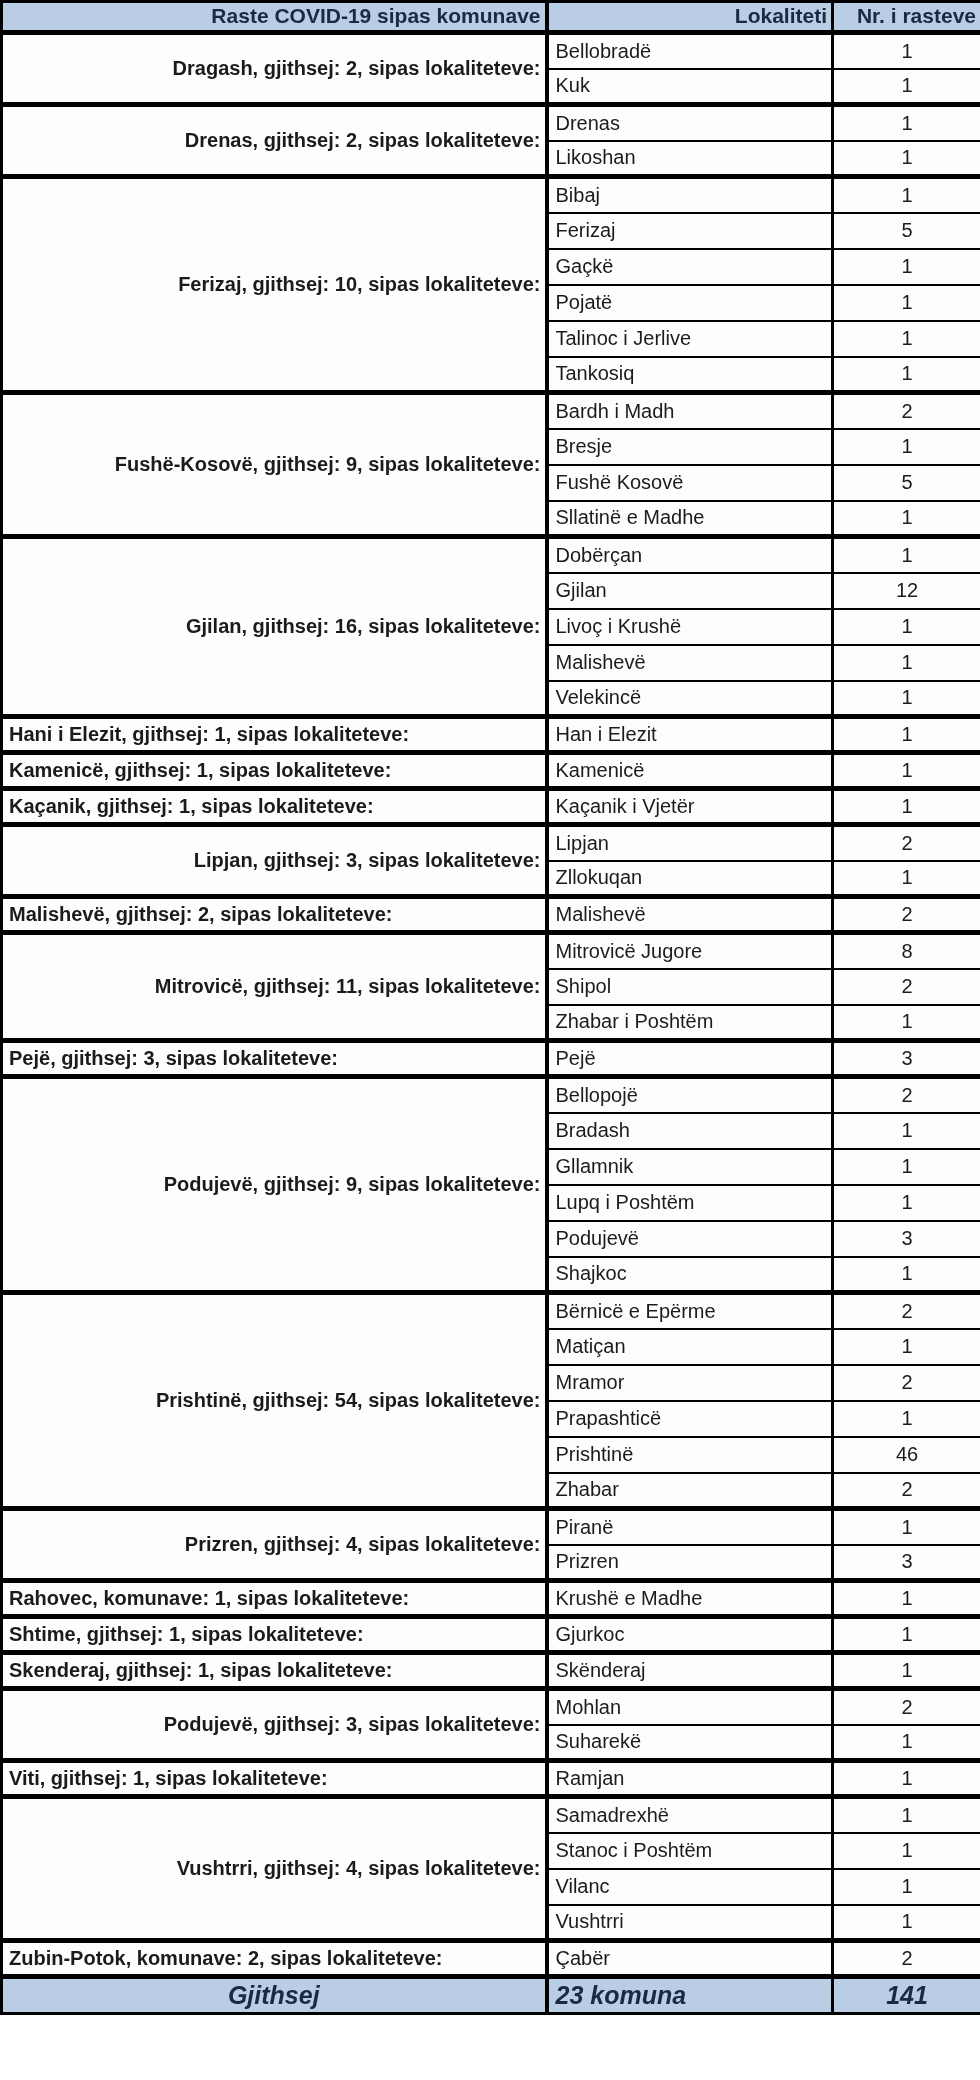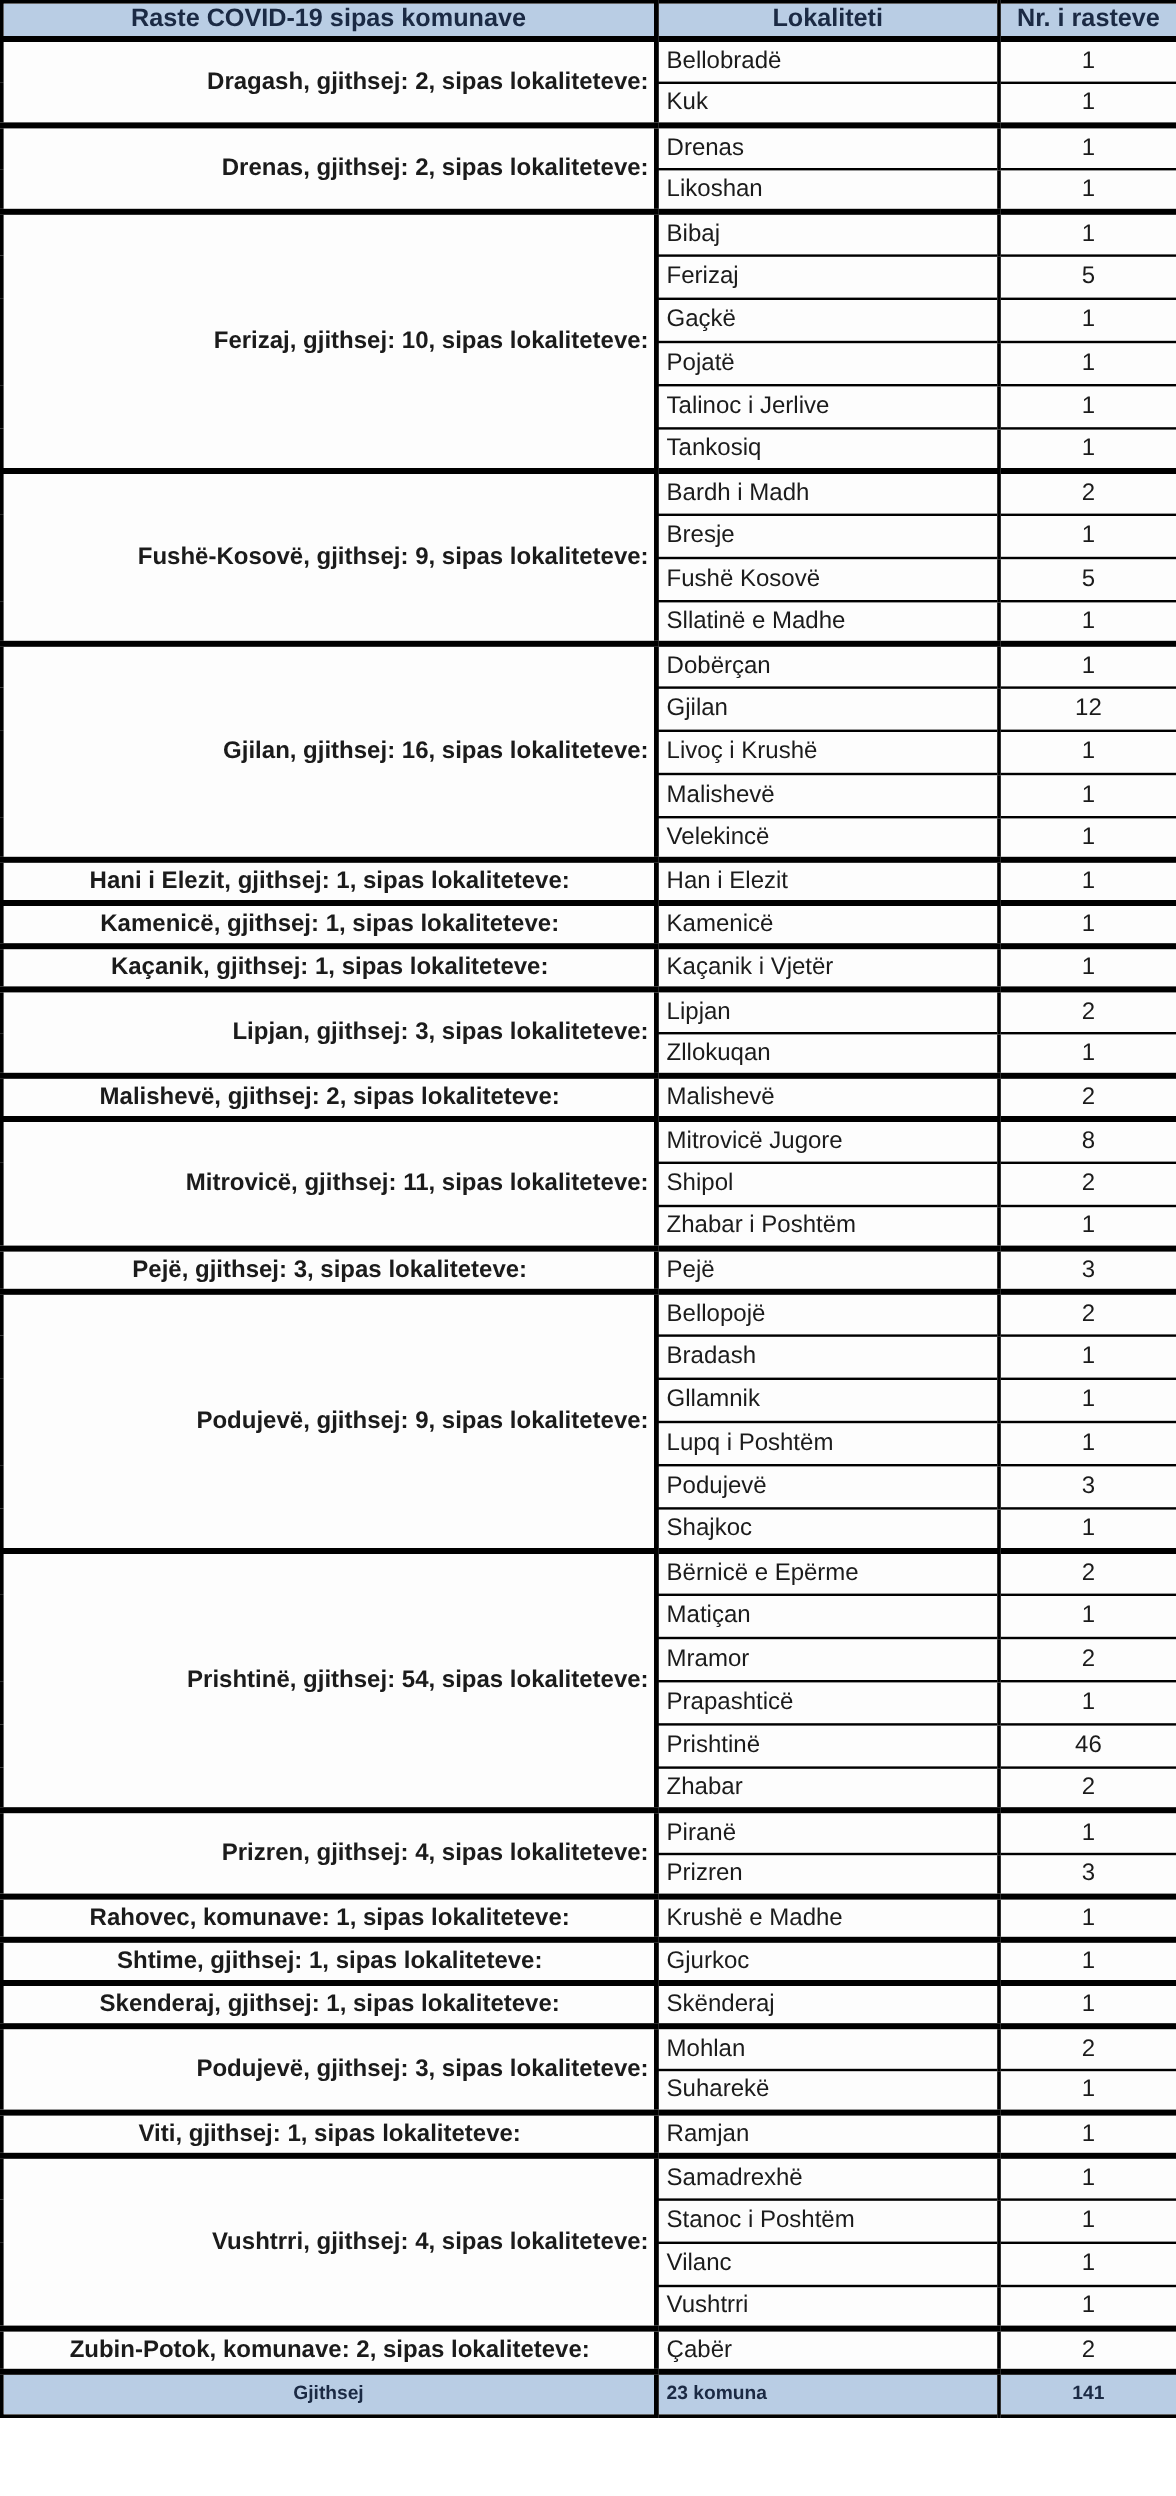--- a/index.html
+++ b/index.html
@@ -30,54 +30,55 @@
     padding: 0 4px;
     vertical-align: middle;
   }
 
   thead th {
     background: var(--header-bg);
     color: var(--header-text);
     font-weight: bold;
     font-size: 21px;
     height: 31px;
-    text-align: center;
+    text-align: right;
     border-bottom-width: 4px;
   }
   thead th.col-muni { border-right-width: 4px; }
   thead th.col-loc  { border-right-width: 3px; }
 
   tbody td { height: 36px; }
 
   td.cell-muni {
     font-weight: bold;
     text-align: right;
     border-right-width: 4px;
     white-space: normal;
   }
-  td.cell-muni.single { text-align: center; padding-left: 6px; }
+  td.cell-muni.single { text-align: left; padding-left: 6px; }
 
   td.cell-loc {
     text-align: left;
     padding-left: 7px;
     border-right-width: 3px;
     margin-left: 15px;
   }
 
   td.cell-num { text-align: center; }
 
   tr.section-first td { border-top-width: 5px; }
 
   tfoot td {
     background: var(--header-bg);
     color: var(--header-text);
     font-weight: bold;
-    font-size: 16px;
+    font-size: 25px;
     height: 37px;
     border-top-width: 5px;
+    font-style: italic;
   }
   tfoot td.foot-label { text-align: center; border-right-width: 4px; }
   tfoot td.foot-count { text-align: left; padding-left: 7px; border-right-width: 3px; }
   tfoot td.foot-total { text-align: center; }
 </style>
 </head>
 <body>
 
 <table class="covid-table">
   <colgroup>

